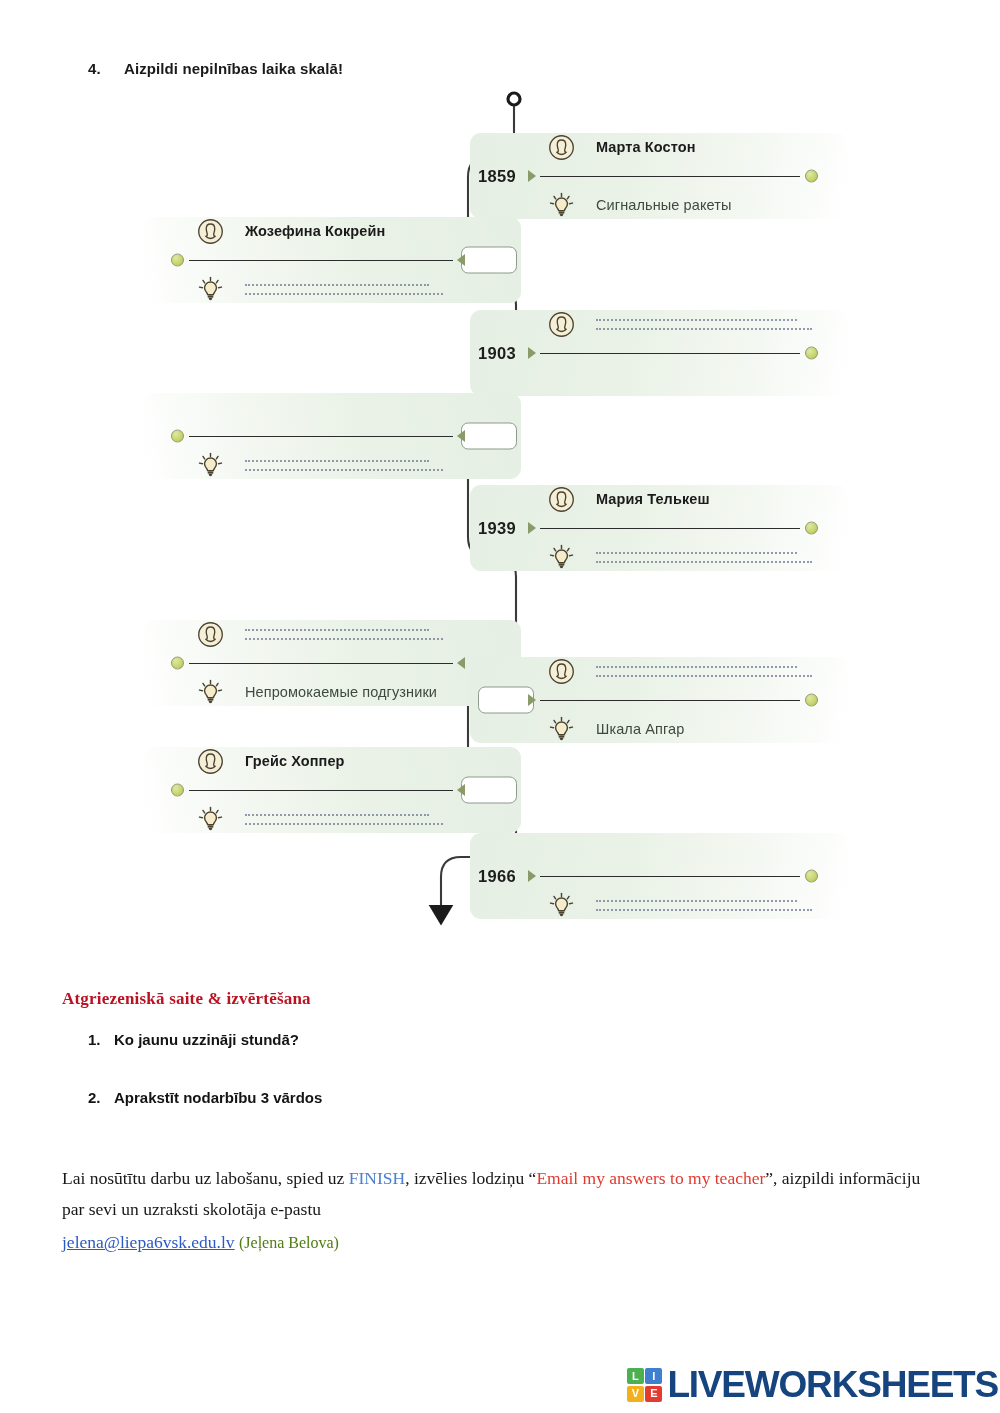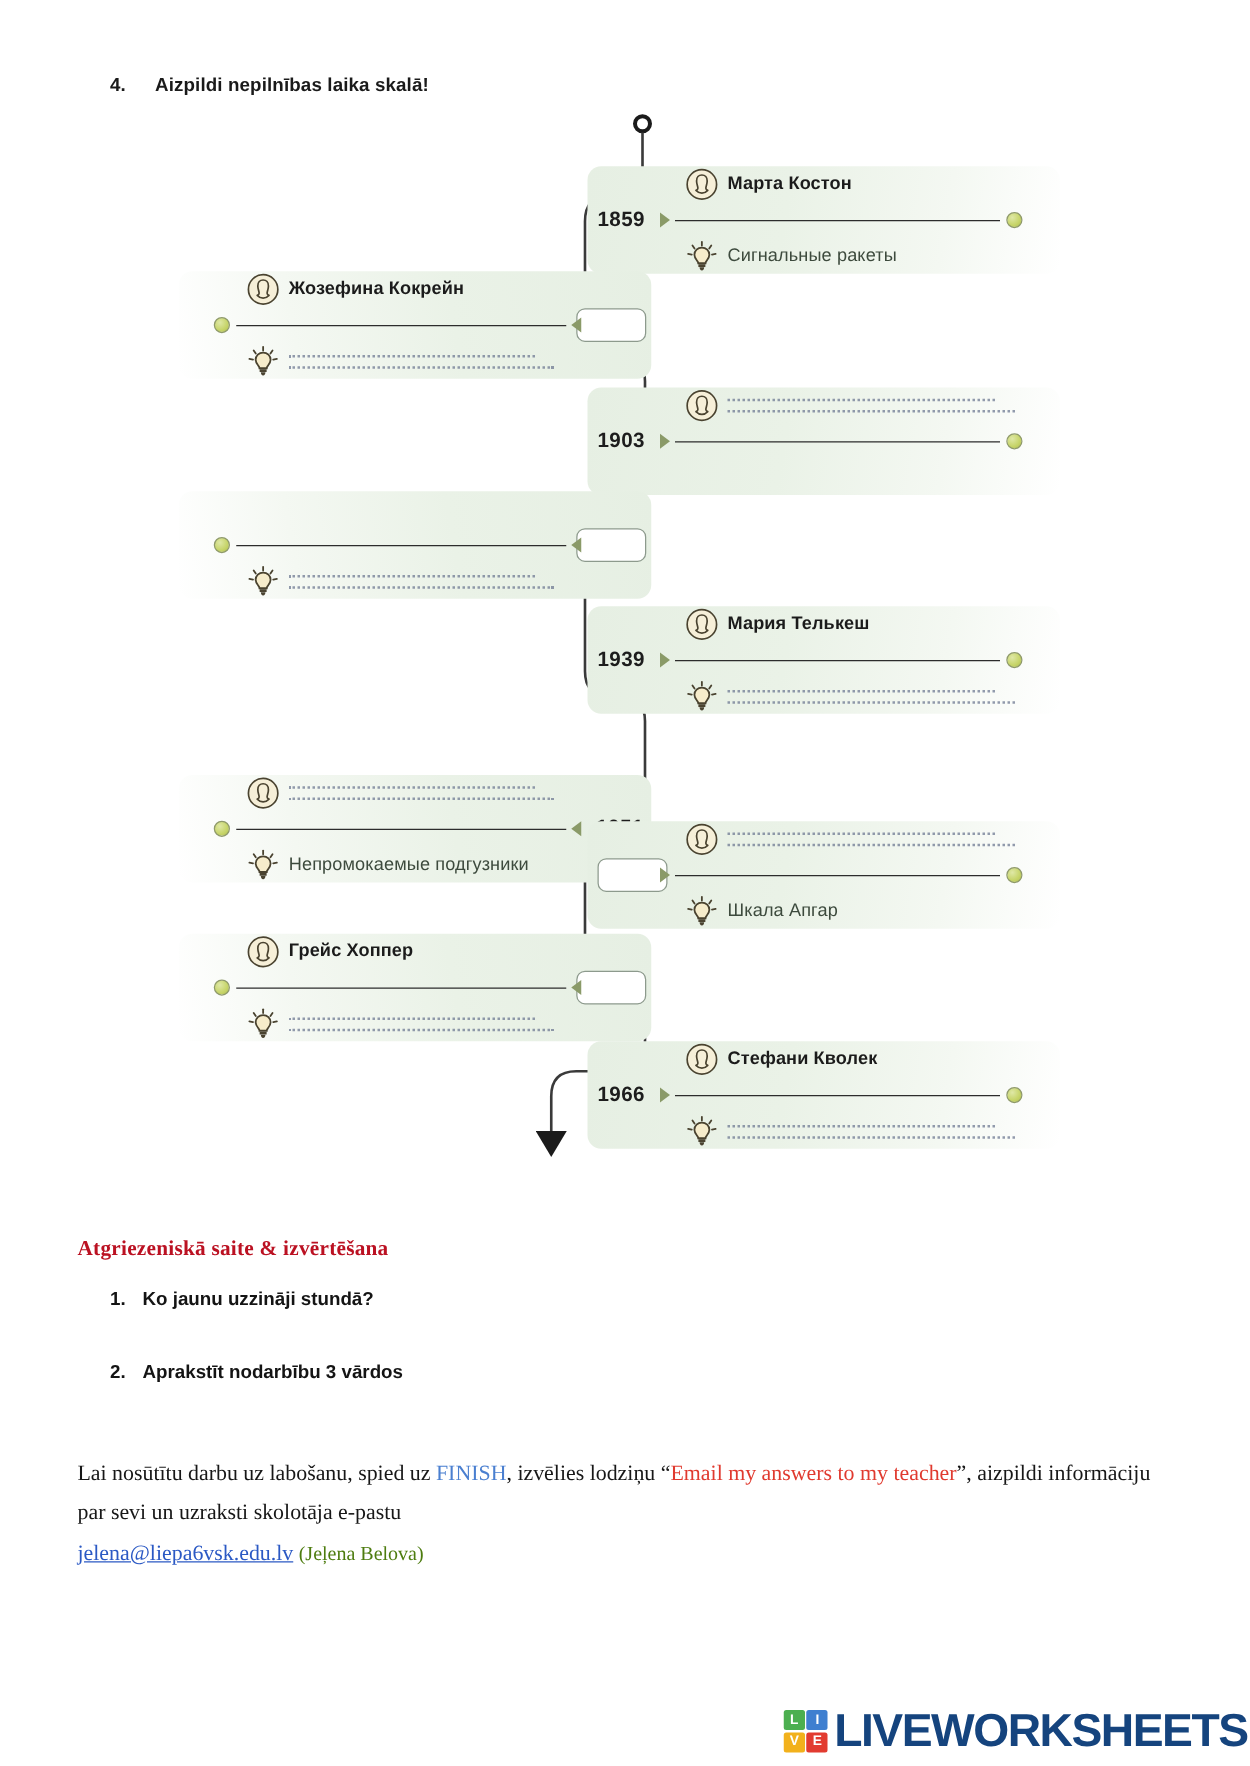--- a/index.html
+++ b/index.html
@@ -84,21 +84,21 @@
     position:absolute; top:50%; transform:translateY(-50%);
     width:56px; height:27px; border-radius:7px;
     background:#ffffff; border:1.4px solid #8d9a8d;
     box-shadow:inset 0 1px 0 #fff;
   }
   .card.right .year-input{ left:8px; }
   .card.left  .year-input{ right:4px; }
 
   
   .row{
-    position:absolute; display:flex; align-items:center; gap:7px;
+    position:absolute; display:flex; align-items:center; gap:21px;
     height:30px;
   }
   .card.right .row{ left:78px; right:36px; }
   .card.left  .row{ left:54px; right:78px; }
   .row.top{ top:-1px; }
   .row.bot{ bottom:-1px; }
 
   .ico{ flex:0 0 auto; width:27px; height:27px; display:block; }
 
   .label{
@@ -419,27 +419,20 @@
             <div class="ln"></div>
             <div class="ln"></div>
           </div>
         </div>
       </div>
       <div class="card right" style="top: 748px;">
         <div class="year">1966</div>
         <div class="tri"></div>
         <div class="rule"></div>
         <div class="dot"></div>
-        <div class="row top">
-          <svg class="ico" viewBox="0 0 28 28">
-            <circle cx="14" cy="14" r="12.2" fill="#f6efd8" stroke="#4a4330" stroke-width="1.4"></circle>
-            <path d="M14 6.2c-2.7 0-4.4 2.1-4.4 4.9 0 2.6 1.1 4.6 1.1 6.2 0 .9-.7 1.4-1.6 1.7 1.4 1.5 3.1 2.3 4.9 2.3s3.5-.8 4.9-2.3c-.9-.3-1.6-.8-1.6-1.7 0-1.6 1.1-3.6 1.1-6.2 0-2.8-1.7-4.9-4.4-4.9z" fill="none" stroke="#4a4330" stroke-width="1.4" stroke-linejoin="round"></path>
-          </svg>
-          <div class="label name">Стефани Кволек</div>
-        </div>
         <div class="row bot">
           <svg class="ico" viewBox="0 0 28 28">
             <g stroke="#4a4330" stroke-width="1.5" stroke-linecap="round">
               <line x1="14" y1="1.5" x2="14" y2="4.6"></line>
               <line x1="6.2" y1="4.6" x2="7.9" y2="7.1"></line>
               <line x1="21.8" y1="4.6" x2="20.1" y2="7.1"></line>
               <line x1="2.6" y1="11.5" x2="5.6" y2="12.1"></line>
               <line x1="25.4" y1="11.5" x2="22.4" y2="12.1"></line>
             </g>
             <path d="M14 6.3c-3.5 0-6.2 2.7-6.2 6 0 2.3 1.3 3.8 2.3 5 .6.7.9 1.3.9 2h6c0-.7.3-1.3.9-2 1-1.2 2.3-2.7 2.3-5 0-3.3-2.7-6-6.2-6z" fill="#f6eccb" stroke="#4a4330" stroke-width="1.5"></path>

